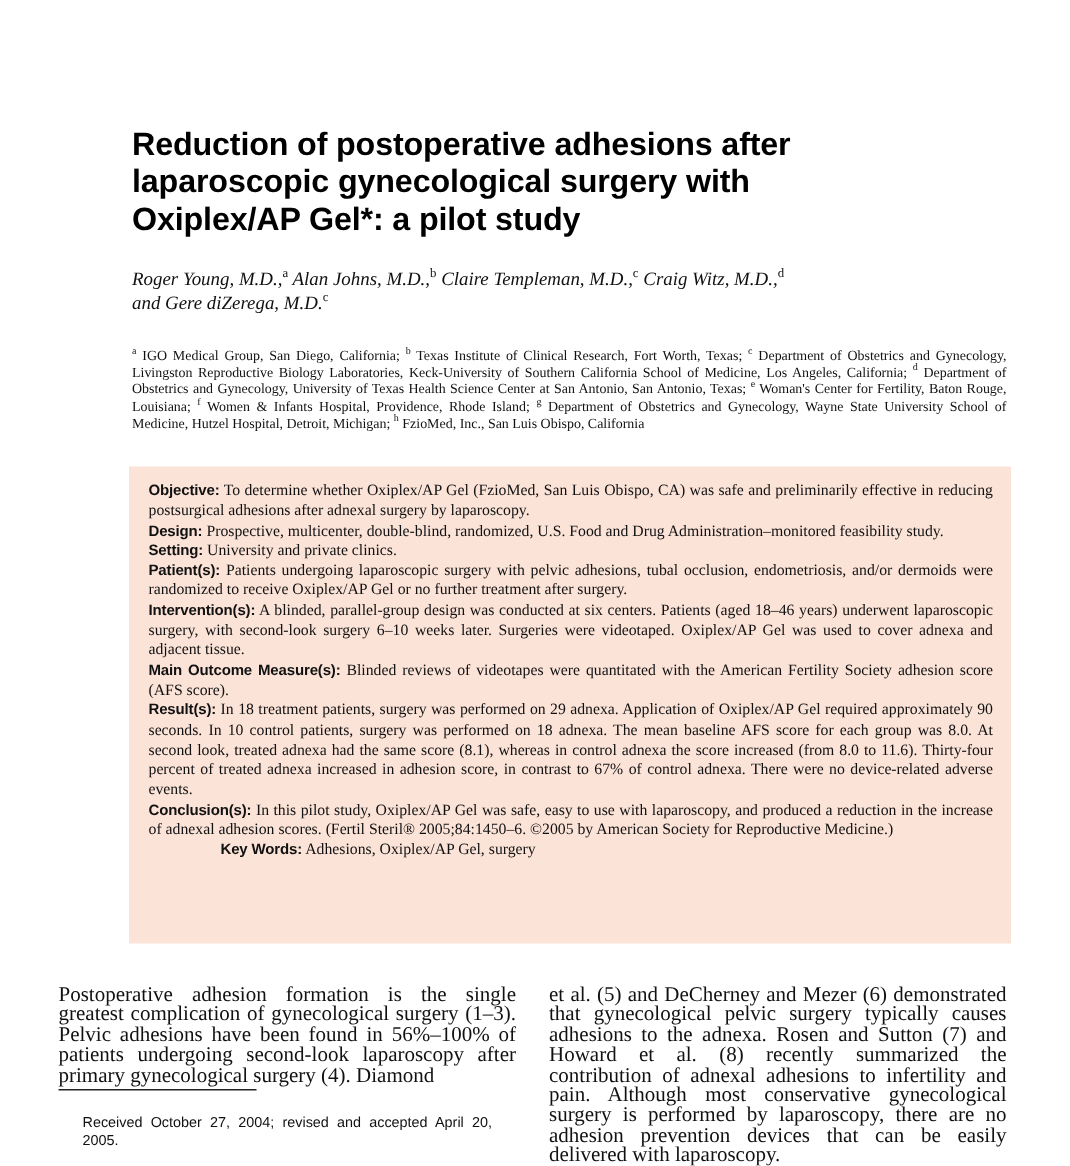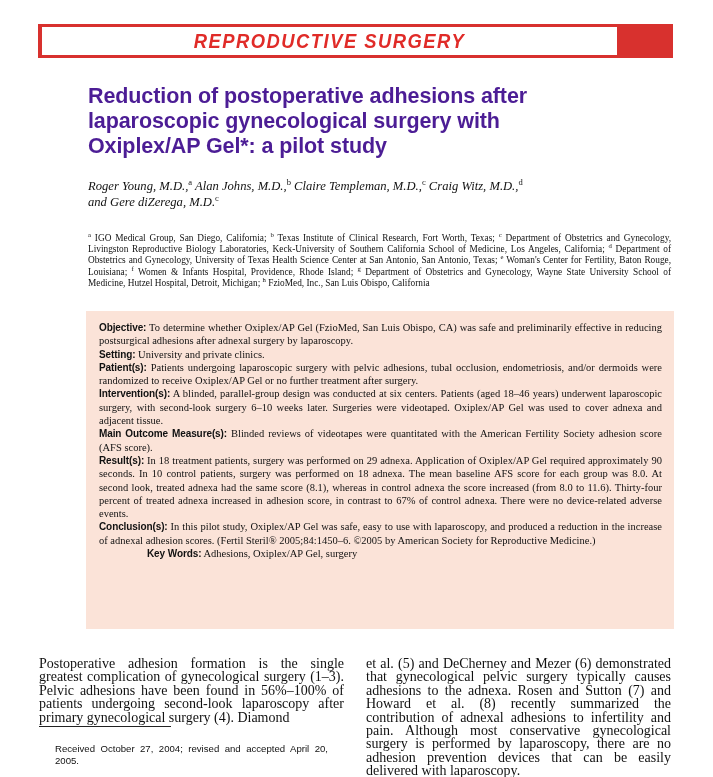--- a/index.html
+++ b/index.html
@@ -60,21 +60,21 @@
   .title {
     position: absolute;
     left: 88px;
     top: 84px;
     width: 600px;
     font-family: "Liberation Sans Narrow", "Liberation Sans", sans-serif;
     font-weight: bold;
     font-size: 21.5px;
     line-height: 25px;
     letter-spacing: -0.1px;
-    color: #4c1d95;
+    color: #000000;
   }
   .title span { display: block; }
 
   
   .authors {
     position: absolute;
     left: 88px;
     top: 178px;
     width: 590px;
     font-family: "Liberation Serif", serif;
@@ -165,44 +165,40 @@
     color: #111111;
     text-align: justify;
   }
   .footnote-text p { margin: 16px; }
 </style>
 </head>
 <body>
 
 <div class="page">
 
-  <div class="banner">
-    <div class="banner-inner">
-      <div class="banner-text">REPRODUCTIVE  SURGERY</div>
-    </div>
-  </div>
 
   <div class="title">
     <span>Reduction of postoperative adhesions after</span>
     <span>laparoscopic gynecological surgery with</span>
     <span>Oxiplex/AP Gel*: a pilot study</span>
   </div>
 
   <div class="authors">
     <span class="ln"><span>Roger Young, M.D.,</span><sup>a</sup><span> Alan Johns, M.D.,</span><sup>b</sup><span> Claire Templeman, M.D.,</span><sup>c</sup><span> Craig Witz, M.D.,</span><sup>d</sup></span>
     <span class="ln"><span>and Gere diZerega, M.D.</span><sup>c</sup></span>
   </div>
 
   <div class="affil"><sup>a</sup><span> IGO Medical Group, San Diego, California; </span><sup>b</sup><span> Texas Institute of Clinical Research, Fort Worth, Texas; </span><sup>c</sup><span> Department of Obstetrics and Gynecology, Livingston Reproductive Biology Laboratories, Keck-University of Southern California School of Medicine, Los Angeles, California; </span><sup>d</sup><span> Department of Obstetrics and Gynecology, University of Texas Health Science Center at San Antonio, San Antonio, Texas; </span><sup>e</sup><span> Woman's Center for Fertility, Baton Rouge, Louisiana; </span><sup>f</sup><span> Women &amp; Infants Hospital, Providence, Rhode Island; </span><sup>g</sup><span> Department of Obstetrics and Gynecology, Wayne State University School of Medicine, Hutzel Hospital, Detroit, Michigan; </span><sup>h</sup><span> FzioMed, Inc., San Luis Obispo, California</span></div>
 
   <div class="abstract">
     <div class="abstract-inner">
 
       <p class="abs-p"><span class="abs-label">Objective:</span><span> To determine whether Oxiplex/AP Gel (FzioMed, San Luis Obispo, CA) was safe and preliminarily effective in reducing postsurgical adhesions after adnexal surgery by laparoscopy.</span></p>
 
+      <p class="abs-p"><span class="abs-label">Design:</span><span> Prospective, multicenter, double-blind, randomized, U.S. Food and Drug Administration–monitored feasibility study.</span></p>
 
       <p class="abs-p"><span class="abs-label">Setting:</span><span> University and private clinics.</span></p>
 
       <p class="abs-p"><span class="abs-label">Patient(s):</span><span> Patients undergoing laparoscopic surgery with pelvic adhesions, tubal occlusion, endometriosis, and/or dermoids were randomized to receive Oxiplex/AP Gel or no further treatment after surgery.</span></p>
 
       <p class="abs-p"><span class="abs-label">Intervention(s):</span><span> A blinded, parallel-group design was conducted at six centers. Patients (aged 18–46 years) underwent laparoscopic surgery, with second-look surgery 6–10 weeks later. Surgeries were videotaped. Oxiplex/AP Gel was used to cover adnexa and adjacent tissue.</span></p>
 
       <p class="abs-p"><span class="abs-label">Main Outcome Measure(s):</span><span> Blinded reviews of videotapes were quantitated with the American Fertility Society adhesion score (AFS score).</span></p>
 
       <p class="abs-p"><span class="abs-label">Result(s):</span><span> In 18 treatment patients, surgery was performed on 29 adnexa. Application of Oxiplex/AP Gel required approximately 90 seconds. In 10 control patients, surgery was performed on 18 adnexa. The mean baseline AFS score for each group was 8.0. At second look, treated adnexa had the same score (8.1), whereas in control adnexa the score increased (from 8.0 to 11.6). Thirty-four percent of treated adnexa increased in adhesion score, in contrast to 67% of control adnexa. There were no device-related adverse events.</span></p>

